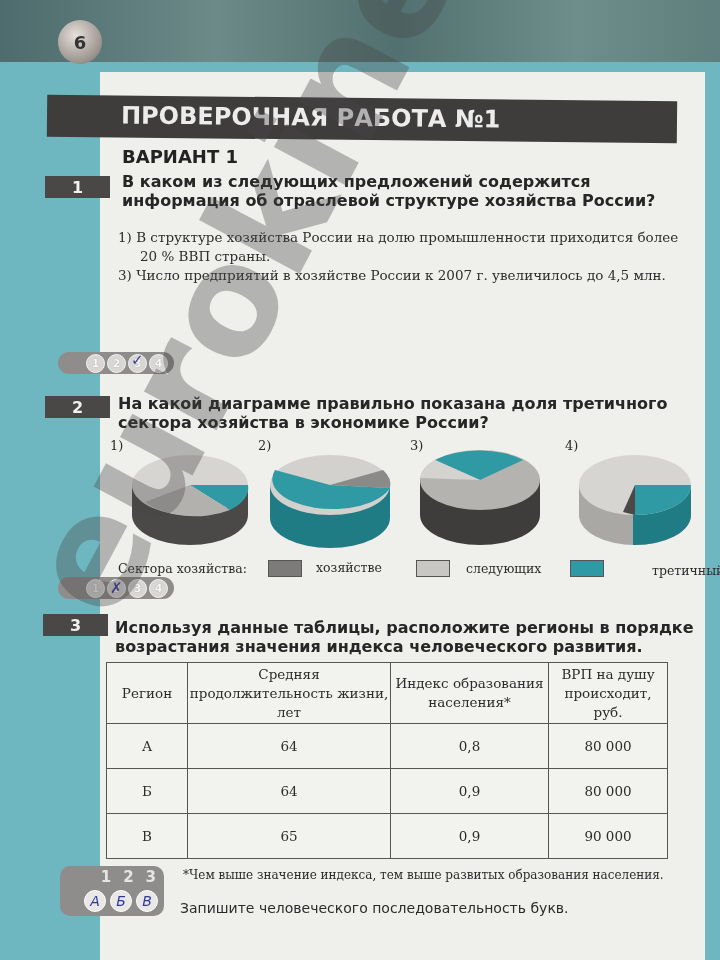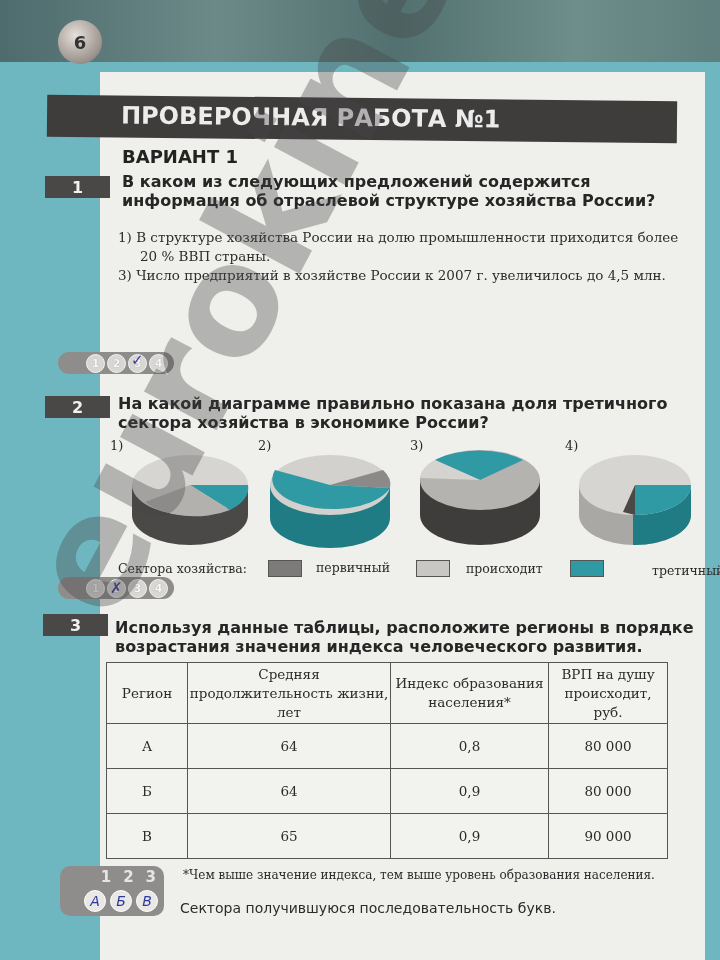--- a/index.html
+++ b/index.html
@@ -159,23 +159,23 @@
     <rect x="464" y="45" width="112" height="30" fill="#aaa8a5"></rect>
     <path d="M520 45 L576 45 L576 75 A56 30 0 0 1 518 105 L518 45 Z" fill="#1f7b84"></path>
     <ellipse cx="520" cy="45" rx="56" ry="30" fill="#d7d5d2"></ellipse>
     <path d="M520 45 L576 45 A56 30 0 0 1 520 75 Z" fill="#2f9aa4"></path>
     <path d="M520 45 L520 75 L508 72 Z" fill="#4b4947"></path>
   </g>
 </svg>
 
 <div class="legend" style="left:118px;top:561px;">Сектора хозяйства:</div>
 <div class="swatch" style="left:268px;top:560px;background:#7d7b79;"></div>
-<div class="legend" style="left:316px;top:560px;">первичный</div>
+<div class="legend" style="left:316px;top:560px;">хозяйстве</div>
 <div class="swatch" style="left:416px;top:560px;background:#c9c7c4;"></div>
-<div class="legend" style="left:466px;top:561px;">происходит</div>
+<div class="legend" style="left:466px;top:561px;">следующих</div>
 <div class="swatch" style="left:570px;top:560px;background:#2f9aa4;"></div>
 <div class="legend" style="left:652px;top:563px;">третичный</div>
 
 <div class="bubbles" style="left:58px;top:577px;">
   <div class="bubble">1</div>
   <div class="bubble">
       <span>2</span>
       <span class="mark" style="left:2px;top:-1px;">✗</span>
     </div>
   <div class="bubble">3</div>
@@ -222,16 +222,16 @@
     <span>2</span>
     <span>3</span>
   </div>
   <div class="ab-cells">
     <div class="ab-cell">А</div>
     <div class="ab-cell">Б</div>
     <div class="ab-cell">В</div>
   </div>
 </div>
 
-<div class="footnote">*Чем выше значение индекса, тем выше уровень образования населения.</div>
-<div class="instruction">Сектора получившуюся последовательность букв.</div>
+<div class="footnote">*Чем выше значение индекса, тем выше развитых образования населения.</div>
+<div class="instruction">Запишите человеческого последовательность букв.</div>
 
 <div class="watermark">eurokinet</div>
 
 </body></html>

